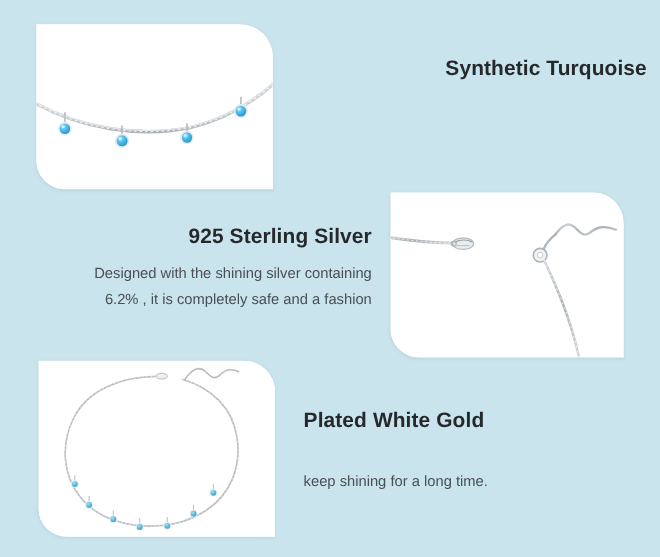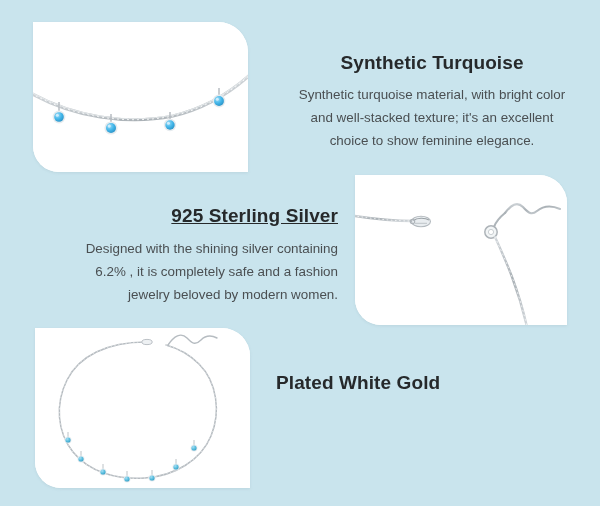--- a/index.html
+++ b/index.html
@@ -42,24 +42,24 @@
     letter-spacing:.1px;
     margin:0 0 9px 0;
     line-height:1.15;
   }
   .body{
     font-size:13.4px;
     color:#4a4f52;
     line-height:1.72;
     margin:0;
   }
-  #text-turquoise{ left:276px; top:52px;  width:312px; text-align:center;  }
+  #text-turquoise{ left:276px; top:52px;  width:312px; text-align:right;  }
   #text-silver   { left:46px;  top:205px; width:292px; text-align:right; }
   #text-gold     { left:276px; top:372px; width:312px; text-align:left;  }
-  #text-silver .heading{margin-bottom:10px;text-decoration:underline;}
+  #text-silver .heading{margin-bottom:10px;}
 </style>
 </head>
 <body>
 
 <div class="page">
 
   <div class="card" id="card-turquoise">
     <svg viewBox="0 0 215 150">
       <defs>
         <linearGradient id="chainG1" x1="0" y1="0" x2="1" y2="0">
@@ -104,25 +104,20 @@
         <line x1="186" y1="66" x2="186" y2="73" stroke="#b7bdc2" stroke-width="1.5"></line>
         <circle cx="186" cy="79" r="6.4" fill="#e6ebee"></circle>
         <circle cx="186" cy="79" r="4.9" fill="url(#beadG)"></circle>
         <circle cx="184.3" cy="77.2" r="1.5" fill="#d8f1fd" opacity=".85"></circle>
       </g>
     </svg>
   </div>
 
   <div class="text-block" id="text-turquoise">
     <h2 class="heading">Synthetic Turquoise</h2>
-    <p class="body">
-      <span>Synthetic turquoise material, with bright color</span><br>
-      <span>and well-stacked texture; it's an excellent</span><br>
-      <span>choice to show feminine elegance.</span>
-    </p>
   </div>
 
   <div class="card" id="card-clasp">
     <svg viewBox="0 0 212 150">
       <defs>
         <linearGradient id="chainG2" x1="0" y1="0" x2="1" y2="1">
           <stop offset="0" stop-color="#d2d7db"></stop>
           <stop offset=".5" stop-color="#aab1b6"></stop>
           <stop offset="1" stop-color="#d2d7db"></stop>
         </linearGradient>
@@ -150,21 +145,20 @@
       <path d="M 140 62 C 150 84 163 112 172 152" fill="none" stroke="url(#chainG2)" stroke-width="2.3" stroke-linecap="round"></path>
       <path d="M 140 62 C 150 84 163 112 172 152" fill="none" stroke="#ffffff" stroke-width=".8" stroke-dasharray="1.8 2.8" opacity=".9"></path>
     </svg>
   </div>
 
   <div class="text-block" id="text-silver">
     <h2 class="heading">925 Sterling Silver</h2>
     <p class="body">
       <span>Designed with the shining silver containing</span><br>
       <span>6.2% , it is completely safe and a fashion</span><br>
-      <span>jewelry beloved by modern women.</span>
     </p>
   </div>
 
   <div class="card" id="card-full">
     <svg viewBox="0 0 215 160">
       <defs>
         <radialGradient id="beadG3" cx="35%" cy="30%" r="75%">
           <stop offset="0" stop-color="#a8def4"></stop>
           <stop offset="55%" stop-color="#5cc0e0"></stop>
           <stop offset="100%" stop-color="#3b9fc4"></stop>
@@ -220,16 +214,17 @@
         <circle cx="159" cy="120" r="3.5" fill="#e8edf0"></circle>
           <circle cx="159" cy="120" r="2.6" fill="url(#beadG3)"></circle>
       </g>
     </svg>
   </div>
 
   <div class="text-block" id="text-gold">
     <h2 class="heading">Plated White Gold</h2>
     <p class="body">
       <br>
+      <span>keep shining for a long time.</span>
     </p>
   </div>
 
 </div>
 
 </body></html>

